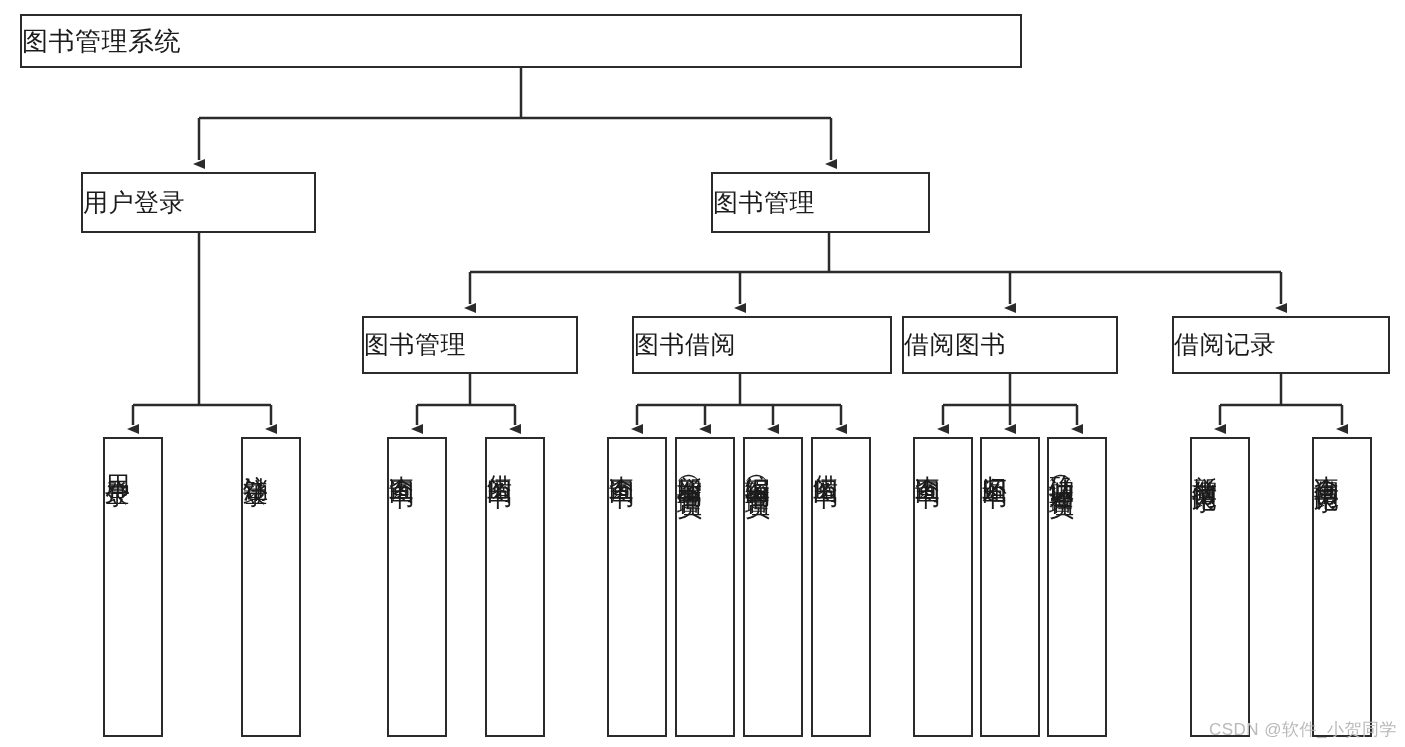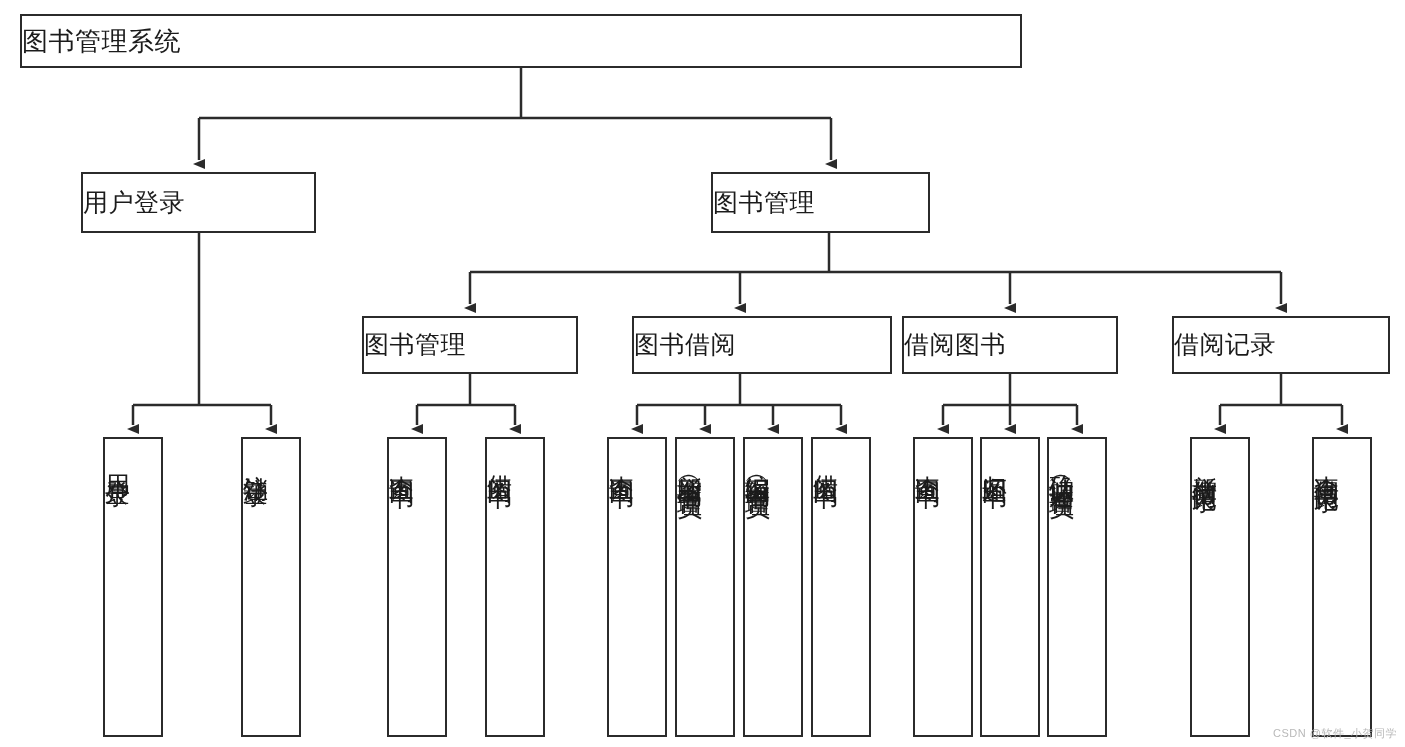--- a/index.html
+++ b/index.html
@@ -41,21 +41,21 @@
     writing-mode:vertical-rl;
     text-orientation:upright;
     font-size:25px;
     letter-spacing:3px;
     line-height:1;
   }
   #watermark{
     position:absolute;
     right:8px;
     bottom:6px;
-    font-size:11px;
+    font-size:17px;
     color:#b9b9b9;
     letter-spacing:0.5px;
     white-space:nowrap;
     font-family:"Liberation Sans","DejaVu Sans",sans-serif;
   }
 </style>
 </head>
 <body>
 
 <div id="canvas">

